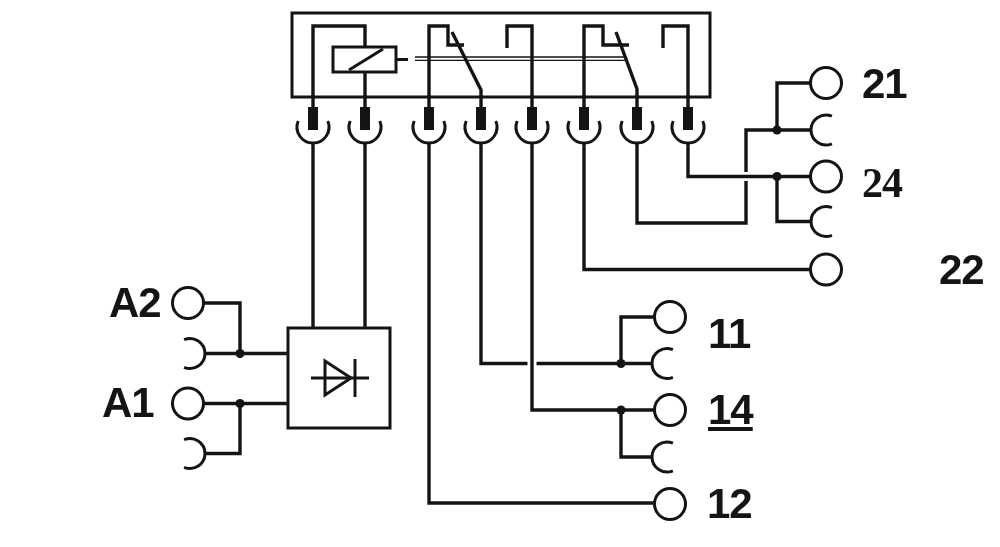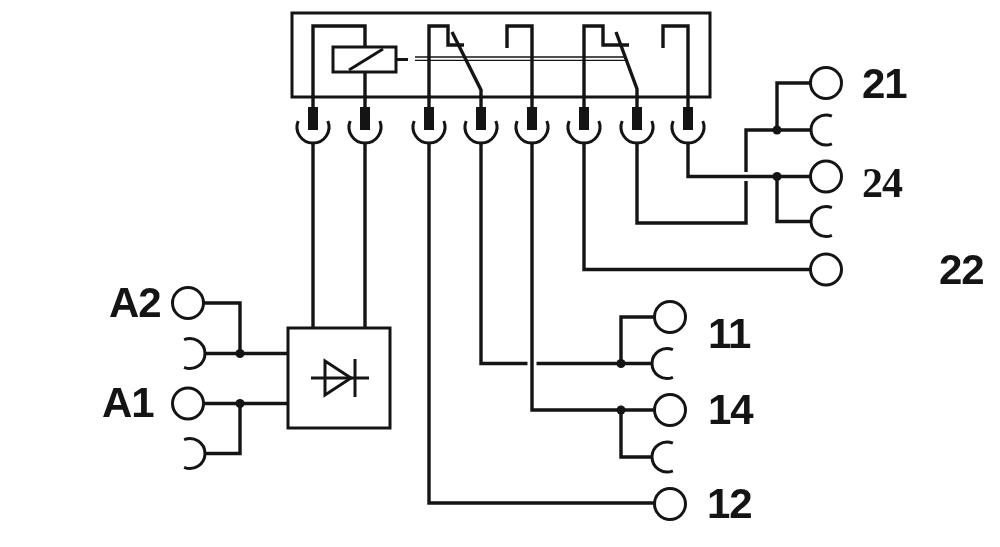--- a/index.html
+++ b/index.html
@@ -171,19 +171,19 @@
       <circle class="dot" cx="621" cy="363.5" r="4.5"></circle>
       <circle class="dot" cx="621" cy="410" r="4.5"></circle>
       <circle class="dot" cx="777" cy="130" r="4.5"></circle>
       <circle class="dot" cx="777" cy="176.5" r="4.5"></circle>
     </g>
   </svg>
 
   <div class="lbl" style="left:102px;top:303px;margin-left:7px;">A2</div>
   <div class="lbl" style="left:102px;top:403px;">A1</div>
   <div class="lbl" style="left:708px;top:317px;margin-top:17px;">11</div>
-  <div class="lbl" style="left:708px;top:410px;">14</div>
+  <div class="lbl" style="left:708px;top:410px;text-decoration:underline;">14</div>
   <div class="lbl" style="left:707px;top:504px;">12</div>
   <div class="lbl" style="left:862px;top:84px;">21</div>
   <div class="lbl" style="left:862px;top:183px;font-family:Liberation Serif, serif;">24</div>
   <div class="lbl" style="left:899px;top:270px;margin-left:40px;">22</div>
 
 </div>
 
 </body></html>

